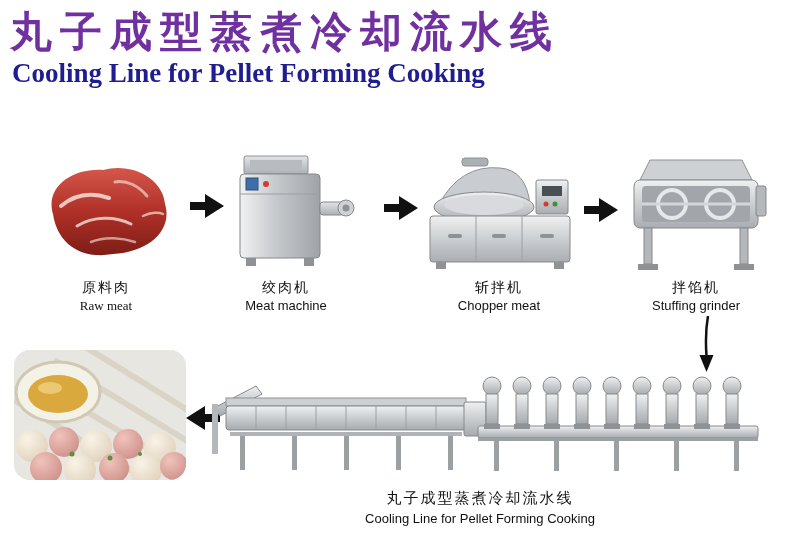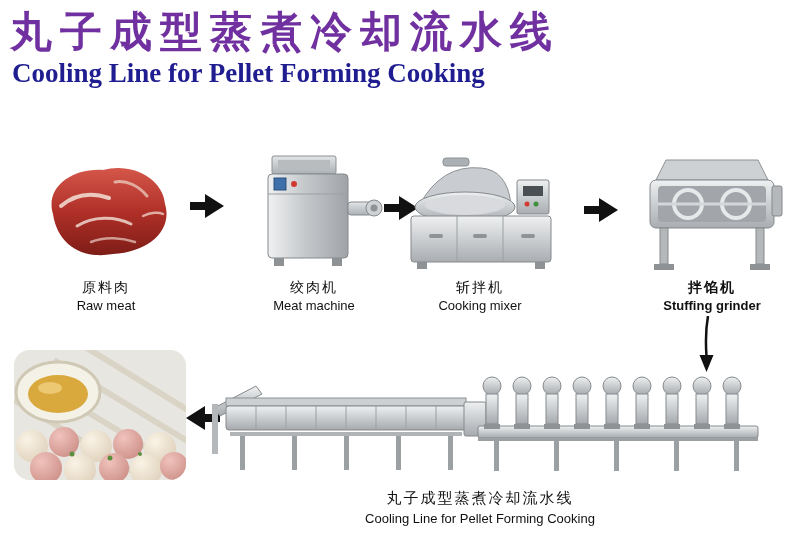--- a/index.html
+++ b/index.html
@@ -37,21 +37,21 @@
   .cap-en { font-size:13px; color:#111; margin-top:3px; white-space:nowrap; }
 </style>
 </head>
 <body>
 
 <div class="page">
 
   <div class="title-cn">丸子成型蒸煮冷却流水线</div>
   <div class="title-en">Cooling Line for Pellet Forming Cooking</div>
 
-  <div class="step" style="left:26px; width:160px;">
+  <div class="step" style="left:26px; width:160px;font-family:Liberation Serif, serif;">
     <div class="img">
       <svg width="150" height="118" viewBox="0 0 150 118">
         <defs>
           <linearGradient id="meatG" x1="0" y1="0" x2="0" y2="1">
             <stop offset="0" stop-color="#d4574a"></stop>
             <stop offset="0.5" stop-color="#b03028"></stop>
             <stop offset="1" stop-color="#7e1d17"></stop>
           </linearGradient>
         </defs>
         <path d="M22,60 C14,34 40,14 72,16 C100,8 132,24 134,50 C142,76 118,98 82,100 C48,106 26,88 22,60 Z" fill="url(#meatG)"></path>
@@ -65,21 +65,21 @@
     <div class="label-cn">原料肉</div>
     <div class="label-en">Raw meat</div>
   </div>
 
   <div class="arrow" style="left:190px; top:194px;">
     <svg width="34" height="24" viewBox="0 0 34 24">
         <path d="M0,8 h15 v-8 l19,12 -19,12 v-8 h-15 z" fill="#111"></path>
       </svg>
   </div>
 
-  <div class="step" style="left:240px; width:148px;align-items:center;">
+  <div class="step" style="left:212px; width:148px;align-items:center;">
     <div class="img">
       <svg width="140" height="122" viewBox="0 0 140 122">
         <defs>
           <linearGradient id="stG1" x1="0" y1="0" x2="1" y2="0">
             <stop offset="0" stop-color="#f0f1f2"></stop>
             <stop offset="0.45" stop-color="#c6c9cc"></stop>
             <stop offset="1" stop-color="#9fa3a7"></stop>
           </linearGradient>
           <linearGradient id="stG1v" x1="0" y1="0" x2="0" y2="1">
             <stop offset="0" stop-color="#e3e5e7"></stop>
@@ -102,21 +102,21 @@
     <div class="label-cn">绞肉机</div>
     <div class="label-en">Meat machine</div>
   </div>
 
   <div class="arrow" style="left:384px; top:196px;">
     <svg width="34" height="24" viewBox="0 0 34 24">
         <path d="M0,8 h15 v-8 l19,12 -19,12 v-8 h-15 z" fill="#111"></path>
       </svg>
   </div>
 
-  <div class="step" style="left:401px; width:158px;">
+  <div class="step" style="left:420px; width:158px;">
     <div class="img">
       <svg width="155" height="118" viewBox="0 0 155 118">
         <defs>
           <linearGradient id="stG2" x1="0" y1="0" x2="0" y2="1">
             <stop offset="0" stop-color="#eef0f1"></stop>
             <stop offset="1" stop-color="#a9adb1"></stop>
           </linearGradient>
         </defs>
         <path d="M16,52 Q38,10 78,14 Q104,16 108,50 Z" fill="#c9ccd0" stroke="#8d9194"></path>
         <rect x="40" y="4" width="26" height="8" rx="3" fill="#aab0b4" stroke="#8d9194"></rect>
@@ -130,30 +130,30 @@
         <line x1="54" y1="62" x2="54" y2="108" stroke="#9ba0a3"></line>
         <line x1="100" y1="62" x2="100" y2="108" stroke="#9ba0a3"></line>
         <rect x="26" y="80" width="14" height="4" rx="2" fill="#8e9294"></rect>
         <rect x="70" y="80" width="14" height="4" rx="2" fill="#8e9294"></rect>
         <rect x="118" y="80" width="14" height="4" rx="2" fill="#8e9294"></rect>
         <rect x="14" y="108" width="10" height="7" fill="#8e9294"></rect>
         <rect x="132" y="108" width="10" height="7" fill="#8e9294"></rect>
       </svg>
     </div>
     <div class="label-cn">斩拌机</div>
-    <div class="label-en">Cooking mixer</div>
+    <div class="label-en">Chopper meat</div>
   </div>
 
   <div class="arrow" style="left:584px; top:198px;">
     <svg width="34" height="24" viewBox="0 0 34 24">
         <path d="M0,8 h15 v-8 l19,12 -19,12 v-8 h-15 z" fill="#111"></path>
       </svg>
   </div>
 
-  <div class="step" style="left:638px; width:148px;font-weight:bold;">
+  <div class="step" style="left:622px; width:148px;">
     <div class="img">
       <svg width="145" height="118" viewBox="0 0 145 118">
         <defs>
           <linearGradient id="stG3" x1="0" y1="0" x2="0" y2="1">
             <stop offset="0" stop-color="#eef0f1"></stop>
             <stop offset="1" stop-color="#a9adb1"></stop>
           </linearGradient>
         </defs>
         <polygon points="16,26 128,26 118,6 26,6" fill="#ced1d4" stroke="#8d9194"></polygon>
         <rect x="10" y="26" width="124" height="48" rx="6" fill="url(#stG3)" stroke="#85898c"></rect>

